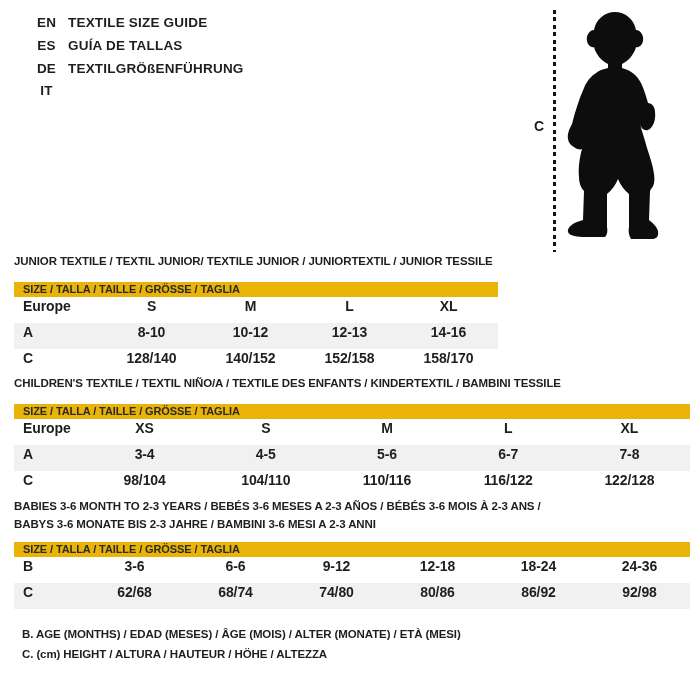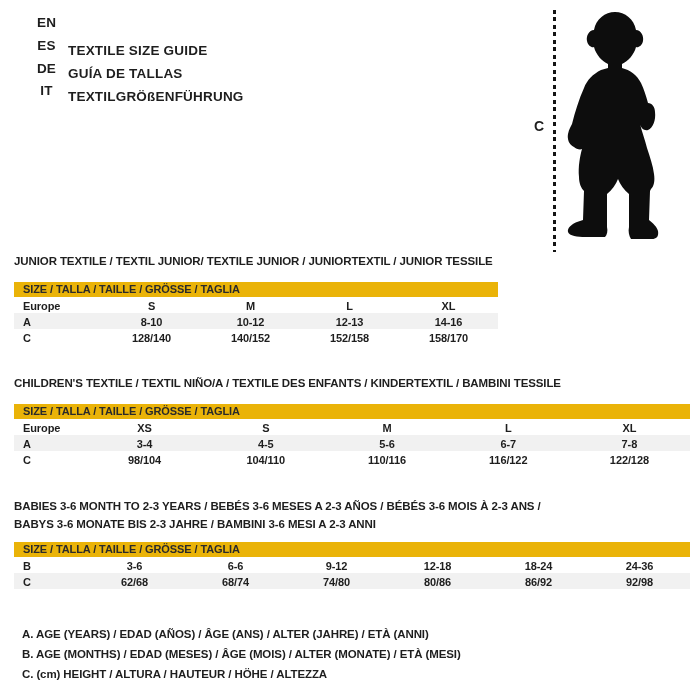--- a/index.html
+++ b/index.html
@@ -7,39 +7,39 @@
     width:700px;height:700px;background:#ffffff;position:relative;
     font-family:"Liberation Sans","DejaVu Sans",sans-serif;
     color:#1e1e1e;overflow:hidden;
   }
   .page{position:absolute;inset:0;}
 
   
   .langs{position:absolute;left:25px;top:12px;list-style:none;margin:0;padding:0;text-align:center;}
   .langs li{display:flex;height:22.8px;line-height:22.8px;}
   .langs .code{width:43px;font-size:13.5px;font-weight:700;letter-spacing:.2px;}
-  .langs .txt{font-size:13.5px;font-weight:700;letter-spacing:.2px;white-space:nowrap;margin-top:28px;}
+  .langs .txt{font-size:13.5px;font-weight:700;letter-spacing:.2px;white-space:nowrap;}
 
   
   .figure{position:absolute;left:520px;top:0;width:180px;height:260px;}
   .dash-line{
     position:absolute;left:33px;top:10px;width:3px;height:242px;
     background:repeating-linear-gradient(to bottom,#141414 0 4px,transparent 4px 7.5px);
   }
   .c-label{position:absolute;left:14px;top:118px;font-size:14px;font-weight:700;}
   .figure svg{position:absolute;left:45px;top:8px;}
 
   
   .size-table{position:absolute;left:14px;}
   .t-title{font-size:11.5px;font-weight:700;line-height:18px;letter-spacing:-0.1px;white-space:nowrap;}
   .t1 .t-title-wrap,.t2 .t-title-wrap{margin-bottom:12px;}
   .t3 .t-title-wrap{margin-bottom:9px;}
   .t-bar{height:15px;line-height:15px;background:#eab308;padding-left:9px;
          font-size:11px;font-weight:700;letter-spacing:-0.1px;color:#2a2a2a;}
-  .t-row{display:grid;height:16px;line-height:18px;font-size:11px;font-weight:700;letter-spacing:-0.1px;}
+  .t-row{display:grid;height:26px;line-height:18px;font-size:14px;font-weight:700;letter-spacing:-0.1px;}
   .t-row.shaded{background:#f1f1f1;}
   .t-row .lbl{text-align:left;padding-left:9px;}
   .t-row .val{text-align:center;}
   .t1{top:252px;width:484px;}
   .t2{top:374px;width:676px;}
   .t3{top:497px;width:676px;}
   .t1 .t-row{grid-template-columns:88px repeat(4,1fr);}
   .t2 .t-row{grid-template-columns:70px repeat(5,1fr);}
   .t3 .t-row{grid-template-columns:70px repeat(6,1fr);}
 
@@ -173,18 +173,17 @@
           <span class="val">68/74</span>
           <span class="val">74/80</span>
           <span class="val">80/86</span>
           <span class="val">86/92</span>
           <span class="val">92/98</span>
         </div>
       </div>
     </div>
 
   <div class="footnotes">
-      <div>A. AGE (YEARS) / EDAD (AÑOS) / ÂGE (ANS) / ALTER (JAHRE) / ETÀ (ANNI)</div>
       <div>B. AGE (MONTHS) / EDAD (MESES) / ÂGE (MOIS) / ALTER (MONATE) / ETÀ (MESI)</div>
       <div>C. (cm) HEIGHT / ALTURA / HAUTEUR / HÖHE / ALTEZZA</div>
     </div>
 
 </div>
 
 </body></html>

